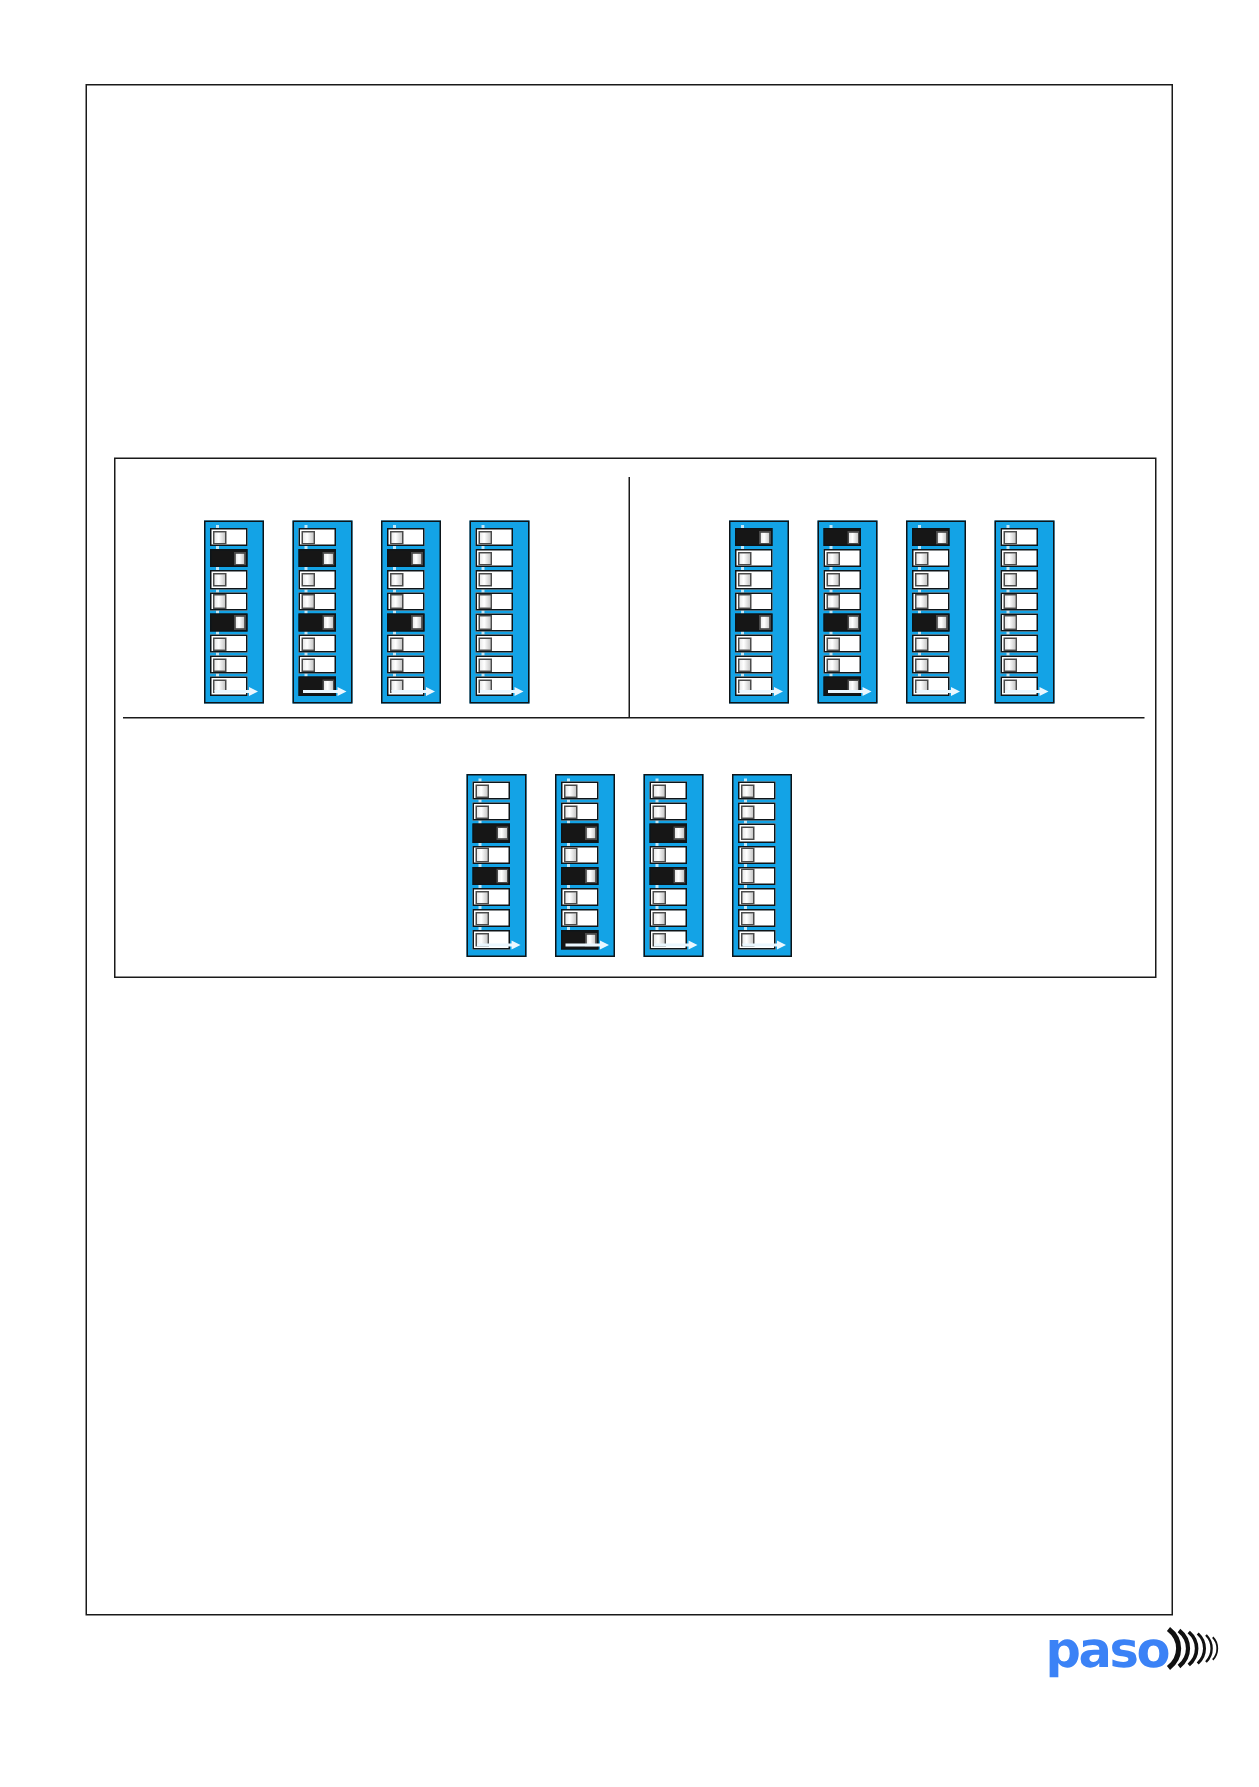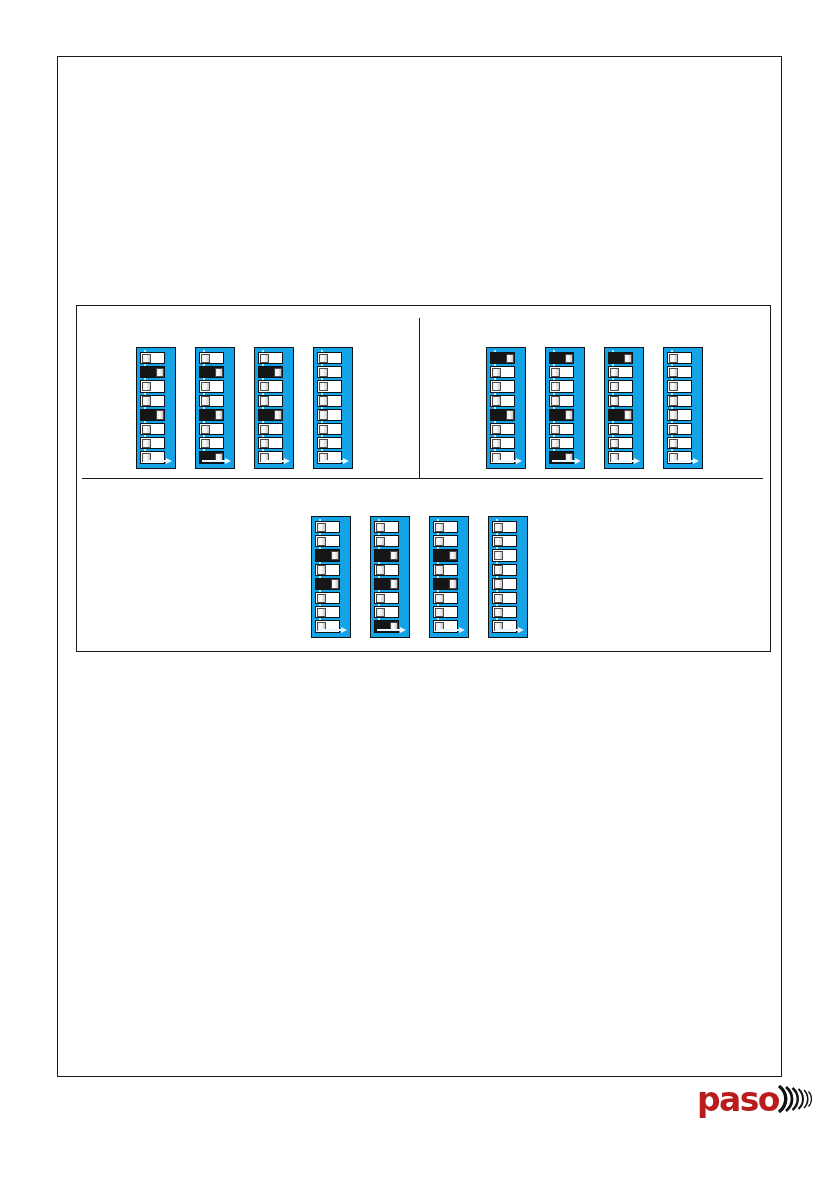--- a/index.html
+++ b/index.html
@@ -168,21 +168,21 @@
     top: 1082px;
     height: 34px;
     display: flex;
     align-items: center;
   }
   #paso-wordmark {
     font-family: "DejaVu Sans", sans-serif;
     font-weight: 700;
     font-size: 33px;
     letter-spacing: -1.6px;
-    color: #b91c1c;
+    color: #3b82f6;
     line-height: 1;
   }
   #paso-waves { margin-left: -2px; display: block; }
 </style>
 </head>
 <body>
 
 <div id="page-frame"></div>
 
 <div id="figure-box"></div>

